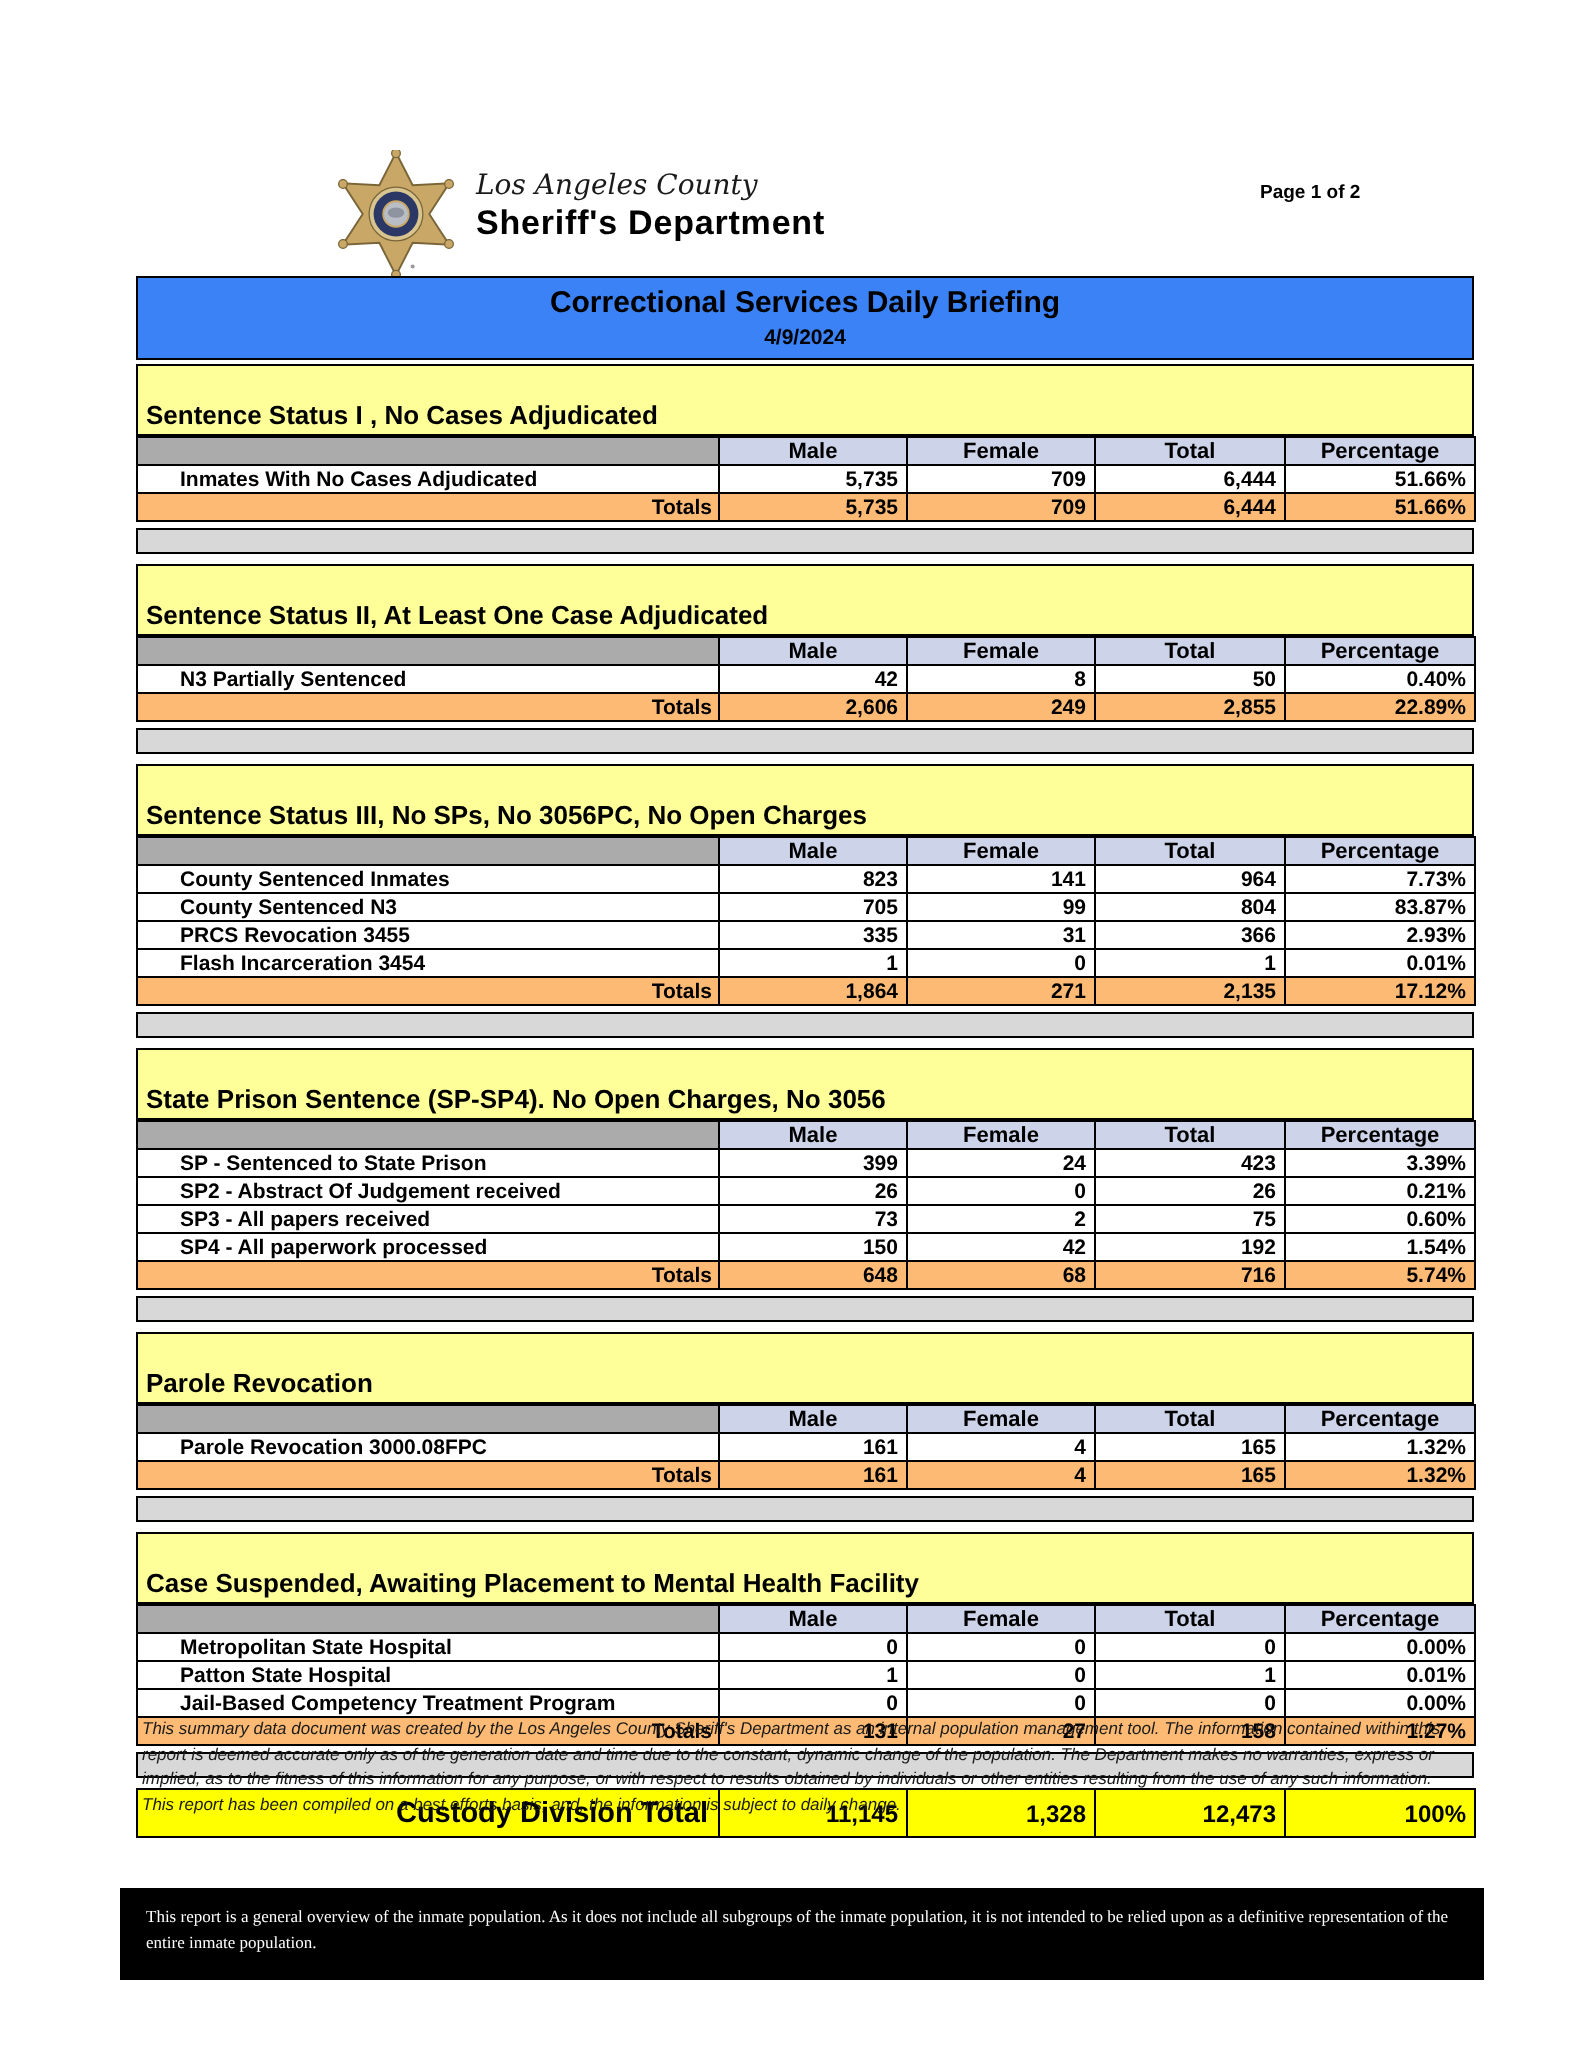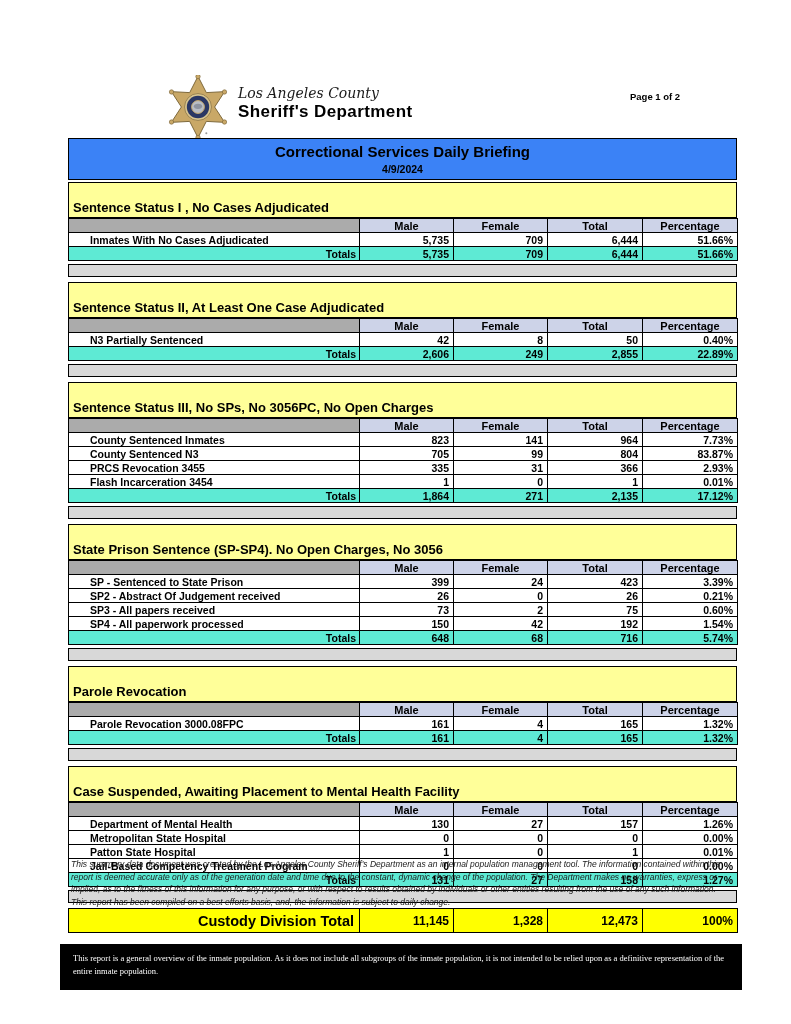--- a/index.html
+++ b/index.html
@@ -22,21 +22,21 @@
 
   .section-header { background:#FFFF99; border:1px solid #000; font-weight:bold; font-size:13px;
                     height:17px; line-height:17px; padding:16px 0 1px 4px; }
   table.grid { border-collapse:collapse; width:669px; table-layout:fixed; }
   .grid td { border:1px solid #000; height:13px; font-size:10.5px; font-weight:bold;
              padding:0; overflow:hidden; white-space:nowrap; background:#fff; }
   .colhead td { background:#CDD3E8; text-align:center; font-size:11px; }
   .colhead td.labelhead { background:#ABABAB; }
   td.lbl { text-align:left; padding-left:21px; }
   td.num { text-align:right; padding-right:4px; }
-  tr.totalsrow td { background:#5eead4; }
+  tr.totalsrow td { background:#fdba74; }
   td.totals-lbl { text-align:right; padding-right:3px; }
 
   .spacer-a { height:3px; }
   .gray-band { height:11px; background:#D8D8D8; border:1px solid #000; }
   .spacer-b { height:5px; }
 
   table.grand td { background:#FFFF00; height:23px;padding-left:17px; }
   table.grand td.g-lbl { font-size:14.5px; text-align:right; padding-right:5px; }
   table.grand td.g-num { font-size:12px; text-align:right; padding-right:4px; }
 
@@ -329,27 +329,20 @@
           </colgroup>
         <tbody>
             <tr class="colhead">
           <td class="labelhead"></td>
           <td>Male</td>
           <td>Female</td>
           <td>Total</td>
           <td>Percentage</td>
         </tr>
         <tr>
-          <td class="lbl">Department of Mental Health</td>
-          <td class="num">130</td>
-          <td class="num">27</td>
-          <td class="num">157</td>
-          <td class="num">1.26%</td>
-        </tr>
-        <tr>
           <td class="lbl">Metropolitan State Hospital</td>
           <td class="num">0</td>
           <td class="num">0</td>
           <td class="num">0</td>
           <td class="num">0.00%</td>
         </tr>
         <tr>
           <td class="lbl">Patton State Hospital</td>
           <td class="num">1</td>
           <td class="num">0</td>

